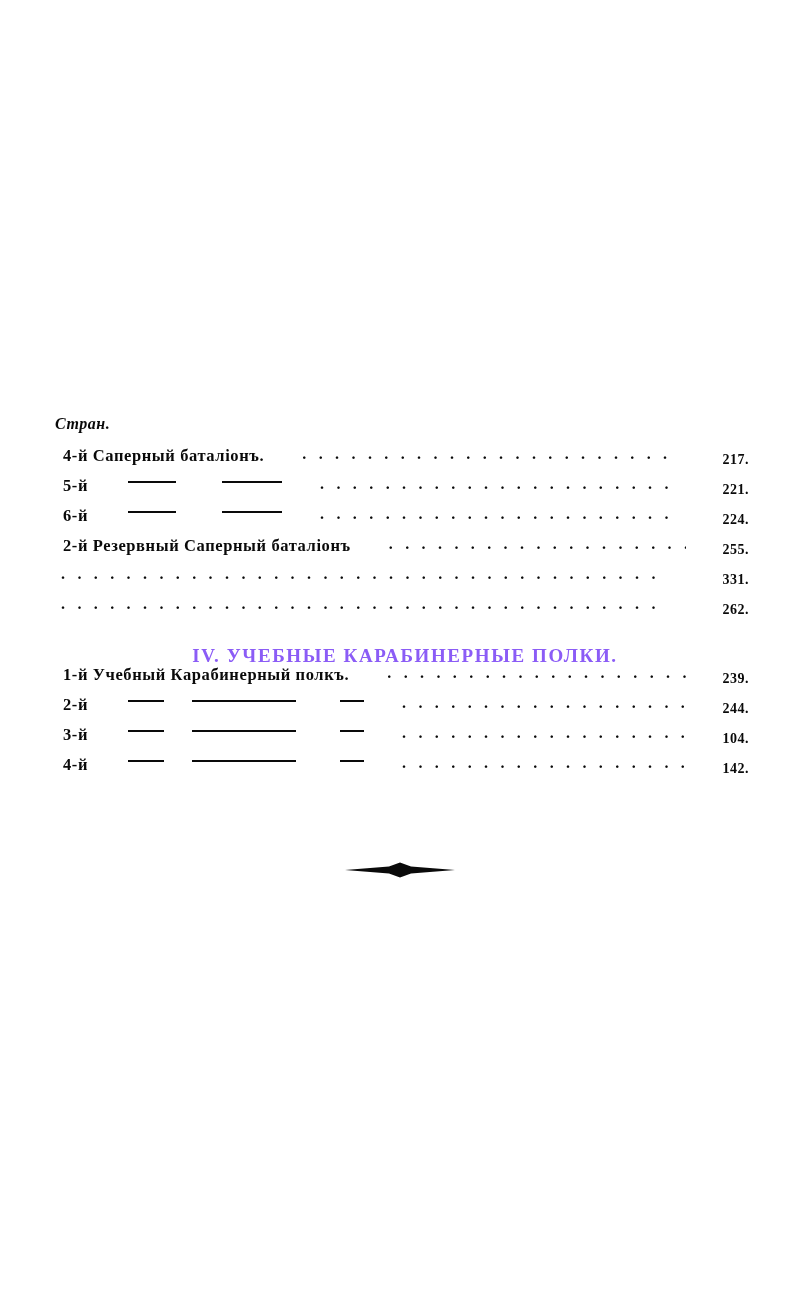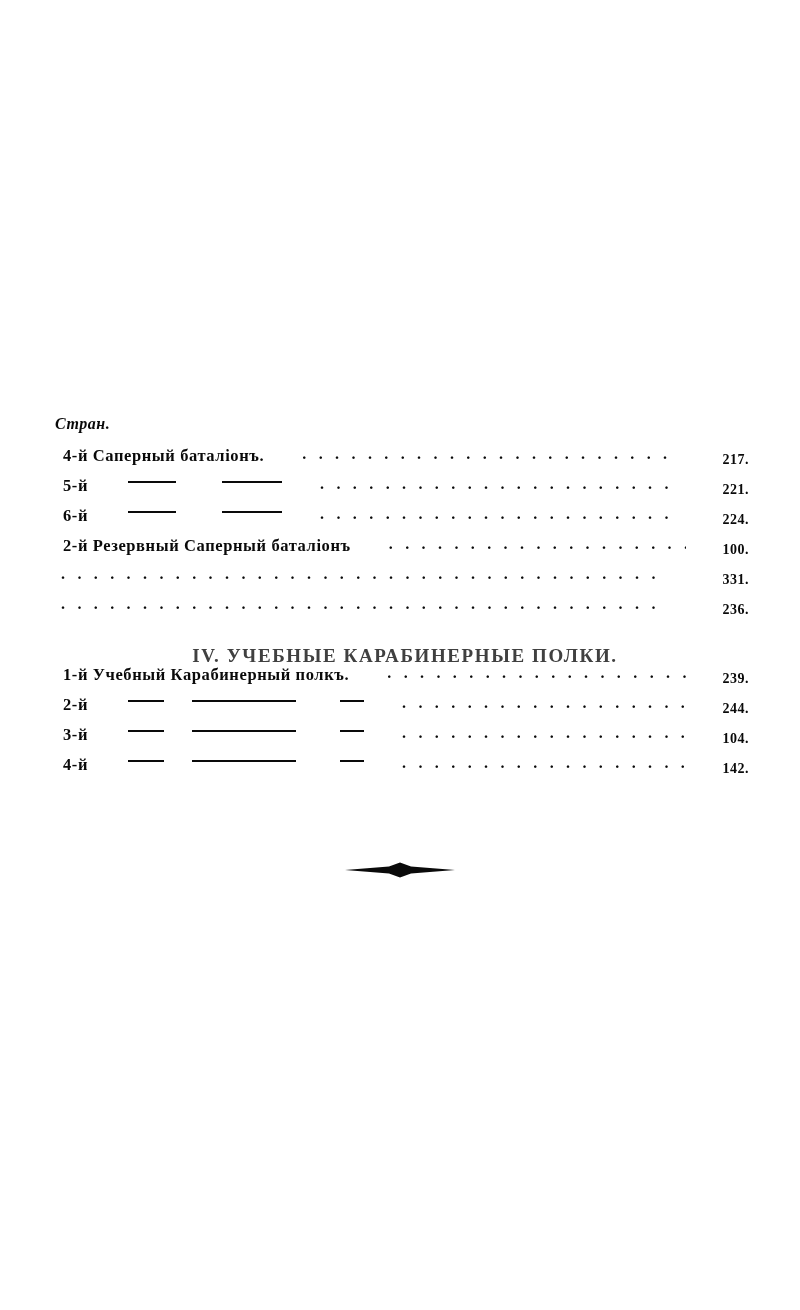--- a/index.html
+++ b/index.html
@@ -103,21 +103,21 @@
 
   .section-heading {
     position: absolute;
     left: 55px;
     top: 645px;
     width: 700px;
     text-align: center;
     font-size: 19px;
     font-weight: bold;
     letter-spacing: 1.6px;
-    color: #404040;
+    color: #8b5cf6;
   }
 
   .toc-block-2 {
     position: absolute;
     left: 55px;
     top: 660px;
     width: 700px;
   }
 
   .ornament {
@@ -165,31 +165,31 @@
         <span class="dash-gap" style="width:46px;"></span>
         <span class="dash" style="width:60px;"></span>
       </span>
       <span class="leader">. . . . . . . . . . . . . . . . . . . . . . . . . . . . . . . . . . . . . . . . . .</span>
       <span class="pagenum">224.</span>
     </div>
 
     <div class="toc-row">
       <span class="entry-text">2-й Резервный Саперный баталіонъ</span>
       <span class="leader">. . . . . . . . . . . . . . . . . . . . . . . . . . . . . . . . . . . . . . . . . .</span>
-      <span class="pagenum">100.</span>
+      <span class="pagenum">255.</span>
     </div>
 
     <div class="toc-row">
       <span class="leader">. . . . . . . . . . . . . . . . . . . . . . . . . . . . . . . . . . . . . . . . . .</span>
       <span class="pagenum">331.</span>
     </div>
 
     <div class="toc-row">
       <span class="leader">. . . . . . . . . . . . . . . . . . . . . . . . . . . . . . . . . . . . . . . . . .</span>
-      <span class="pagenum">236.</span>
+      <span class="pagenum">262.</span>
     </div>
 
   </div>
 
   <div class="section-heading">IV. УЧЕБНЫЕ КАРАБИНЕРНЫЕ ПОЛКИ.</div>
 
   <div class="toc-block-2">
 
     <div class="toc-row">
       <span class="entry-text">1-й Учебный Карабинерный полкъ.</span>

